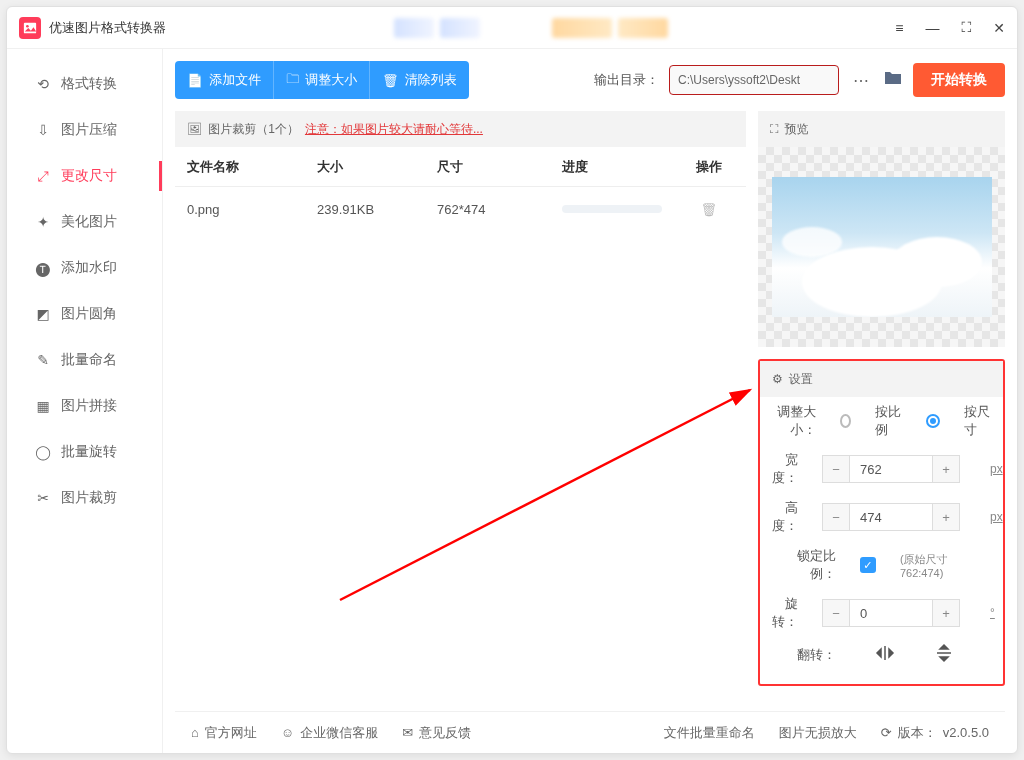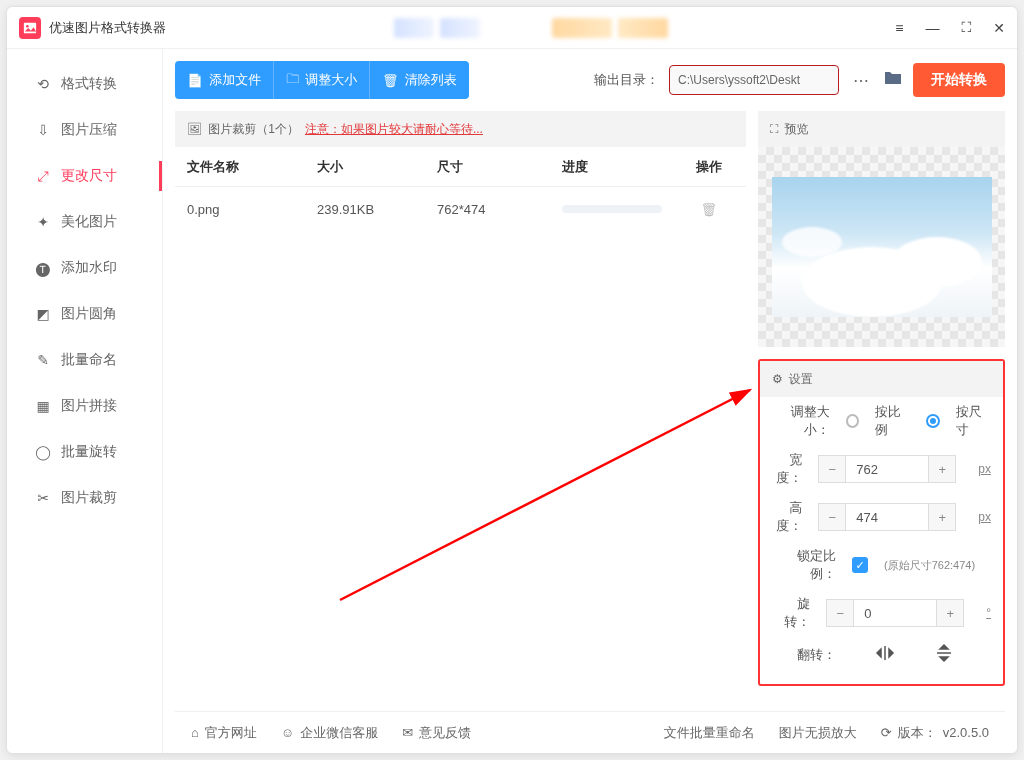--- a/index.html
+++ b/index.html
@@ -42,21 +42,21 @@
   .prog-bar { width:100px; height:8px; background:#eef2f6; border-radius:4px;}
   .del { color:#bbb; cursor:pointer;}
   .rightpane { width:247px; display:flex; flex-direction:column; gap:12px;}
   .panel-title { background:#f3f3f3; height:36px; display:flex; align-items:center; padding:0 12px; font-size:12px; color:#666; gap:6px;}
   .preview { height:200px; background:
     repeating-conic-gradient(#e6e6e6 0 25%, #f6f6f6 0 50%) 0 0/16px 16px;
     display:flex; align-items:center; justify-content:center;}
   .preview-img { width:220px; height:140px; background:linear-gradient(to bottom,#a8d4ee 0%, #cde6f5 40%, #fff 65%, #eef4f8 100%); position:relative; overflow:hidden;}
   .cloud { position:absolute; background:#fff; border-radius:50%; filter:blur(1px);}
   .settings { border:2px solid #f33; border-radius:3px; padding-bottom:12px;}
-  .srow { display:flex; align-items:center; font-size:13px; color:#555; padding:6px 12px; gap:16px;}
+  .srow { display:flex; align-items:center; font-size:13px; color:#555; padding:6px 12px; gap:24px;}
   .slabel { width:64px; text-align:right;}
   .radio { width:14px;height:14px;border:2px solid #bbb;border-radius:50%;display:inline-block;}
   .radio.on { border-color:#2f9cff;}
   .radio.on::after{content:"";display:block;width:6px;height:6px;background:#2f9cff;border-radius:50%;margin:2px;}
   .stepper { display:flex; align-items:center;}
   .stbtn { width:28px;height:28px;border:1px solid #ddd;background:#f7f7f7;display:flex;align-items:center;justify-content:center;cursor:pointer;color:#888;}
   .stinp { width:82px;height:28px;border:1px solid #ddd;border-left:none;border-right:none;text-align:left;padding:0 10px;font-size:13px;color:#555;}
   .unit { margin-left:6px; color:#888; font-size:12px;text-decoration:underline;}
   .chk { width:16px;height:16px;background:#2f9cff;border-radius:3px;display:flex;align-items:center;justify-content:center;color:#fff;font-size:11px;}
   .small { font-size:11px; color:#888;}

